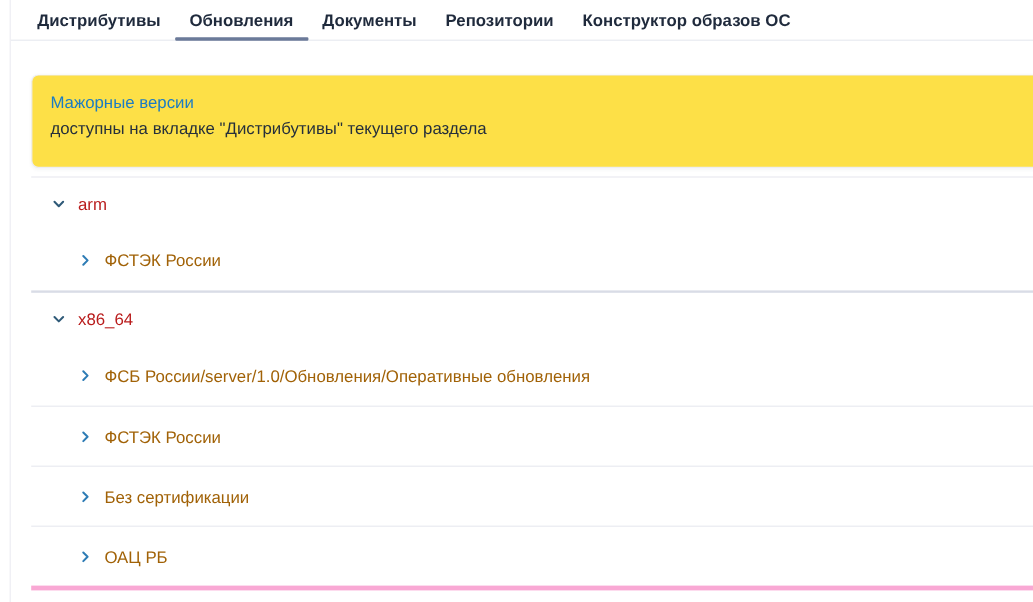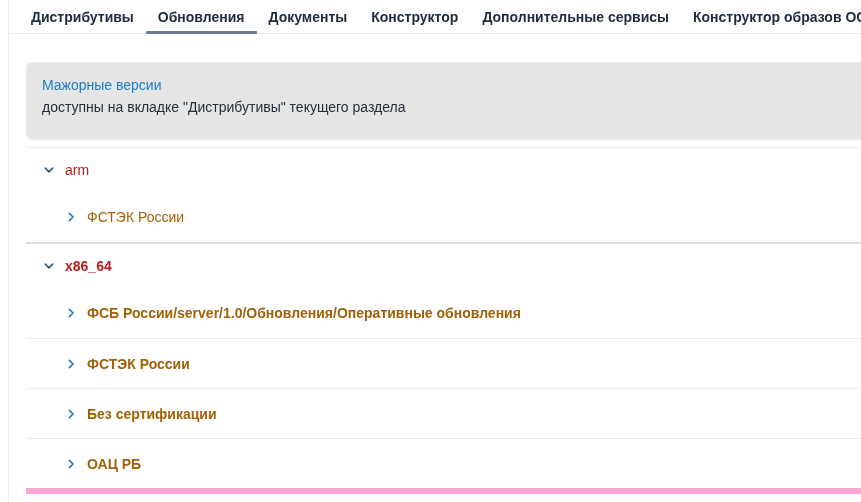--- a/index.html
+++ b/index.html
@@ -43,38 +43,38 @@
   }
 
   
   .content { padding-left: 17px; }
 
   .info-card {
     margin-top: 28px;
     border: 1px solid #ededf3;
     border-right: none;
     border-radius: 6px 0 0 6px;
-    background: #e5e5e5;
+    background: #fde047;
     box-shadow: 0 1px 3px rgba(40,50,80,0.05);
     padding: 14px 15px 16px 15px;
     height: 78px;
   }
   .info-card a.major-link {
     color: #1b7cc4;
     text-decoration: none;
     display: inline-block;
     margin-bottom: 6px;
   }
   .info-card .desc { color: #26303b; }
 
   
   .tree { margin-top: 7px; }
   .group { border-top: 1px solid #e9eaf0; }
   .group.strong-top { border-top: 2px solid #d9dce6; }
-  .group.last { border-bottom: 6px solid #f9a8d4; font-weight: bold; }
+  .group.last { border-bottom: 4px solid #f9a8d4; }
 
   .group-header {
     height: 44px;
     display: flex; align-items: center;
     padding-left: 17px;
     cursor: pointer;
     color: #b91c1c;
   }
   .child-row {
     height: 50px;
@@ -95,22 +95,21 @@
 </style>
 </head>
 <body>
 
 <div class="page">
 
   <div class="tabbar">
     <div class="tab">Дистрибутивы</div>
     <div class="tab active">Обновления</div>
     <div class="tab">Документы</div>
-    <div class="tab">Конструктор</div>
-    <div class="tab">Дополнительные сервисы</div>
+    <div class="tab">Репозитории</div>
     <div class="tab">Конструктор образов ОС</div>
   </div>
 
   <div class="content">
 
     <div class="info-card">
       <a href="#" class="major-link">Мажорные версии</a>
       <div class="desc">доступны на вкладке "Дистрибутивы" текущего раздела</div>
     </div>
 

